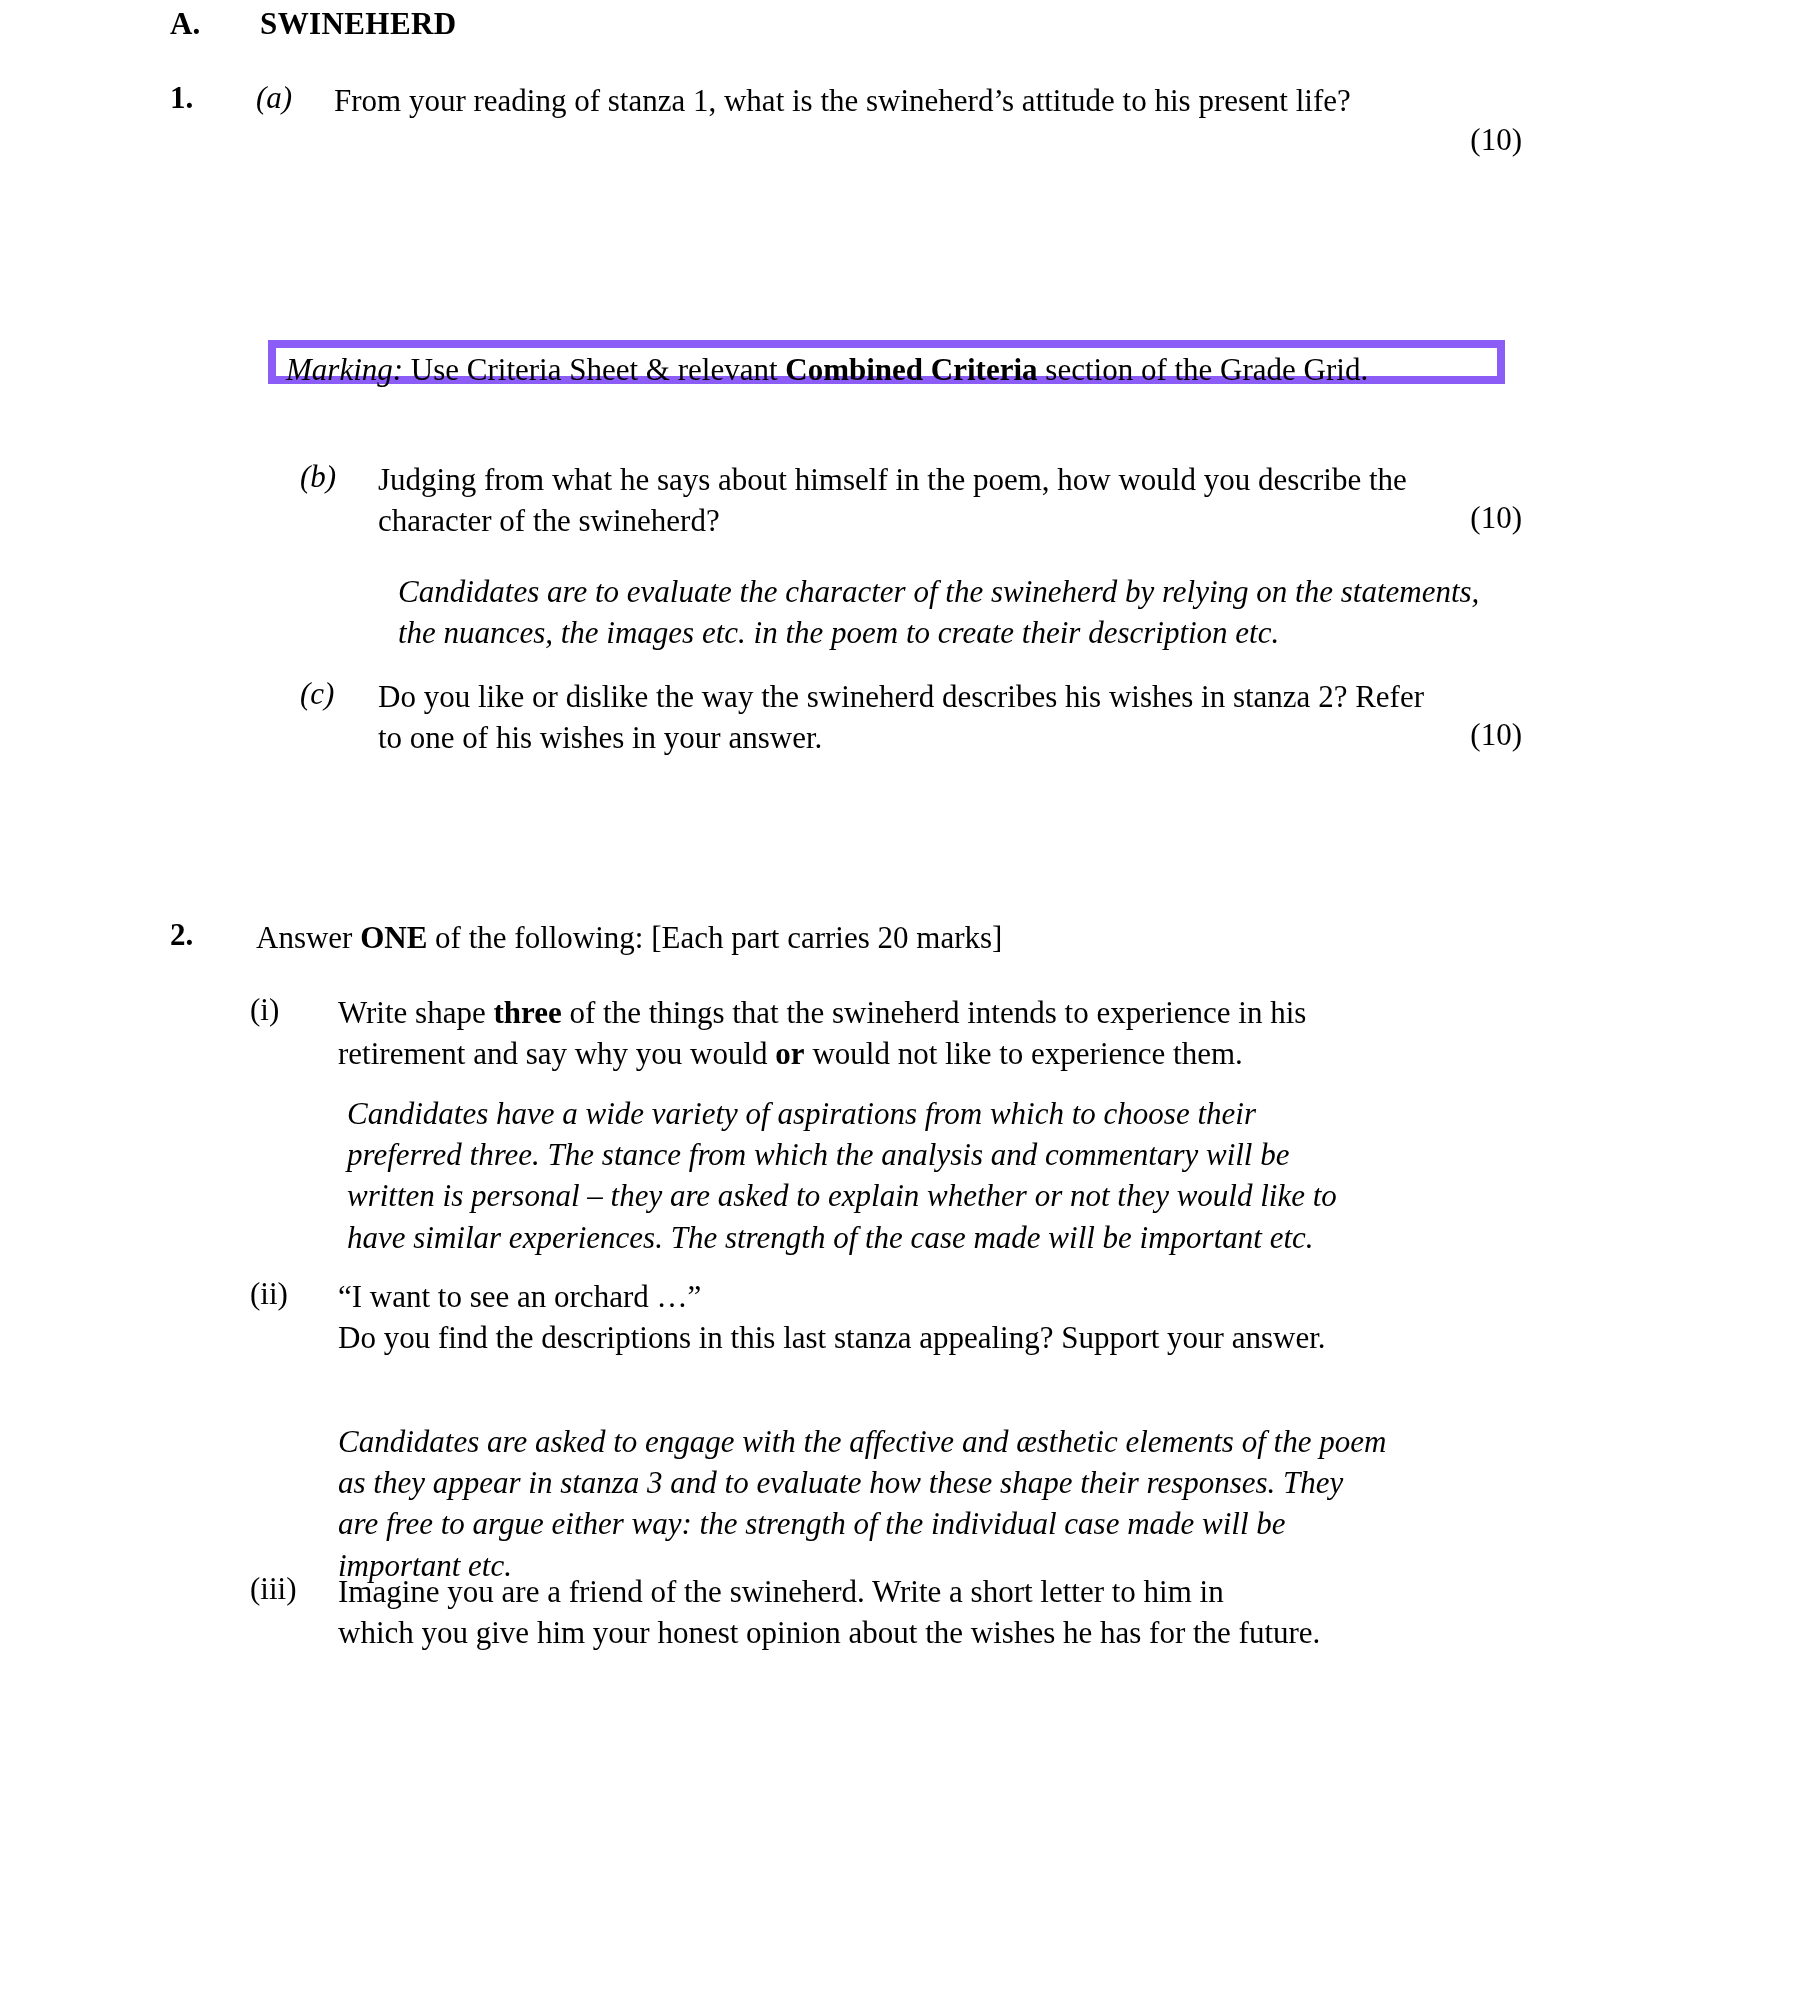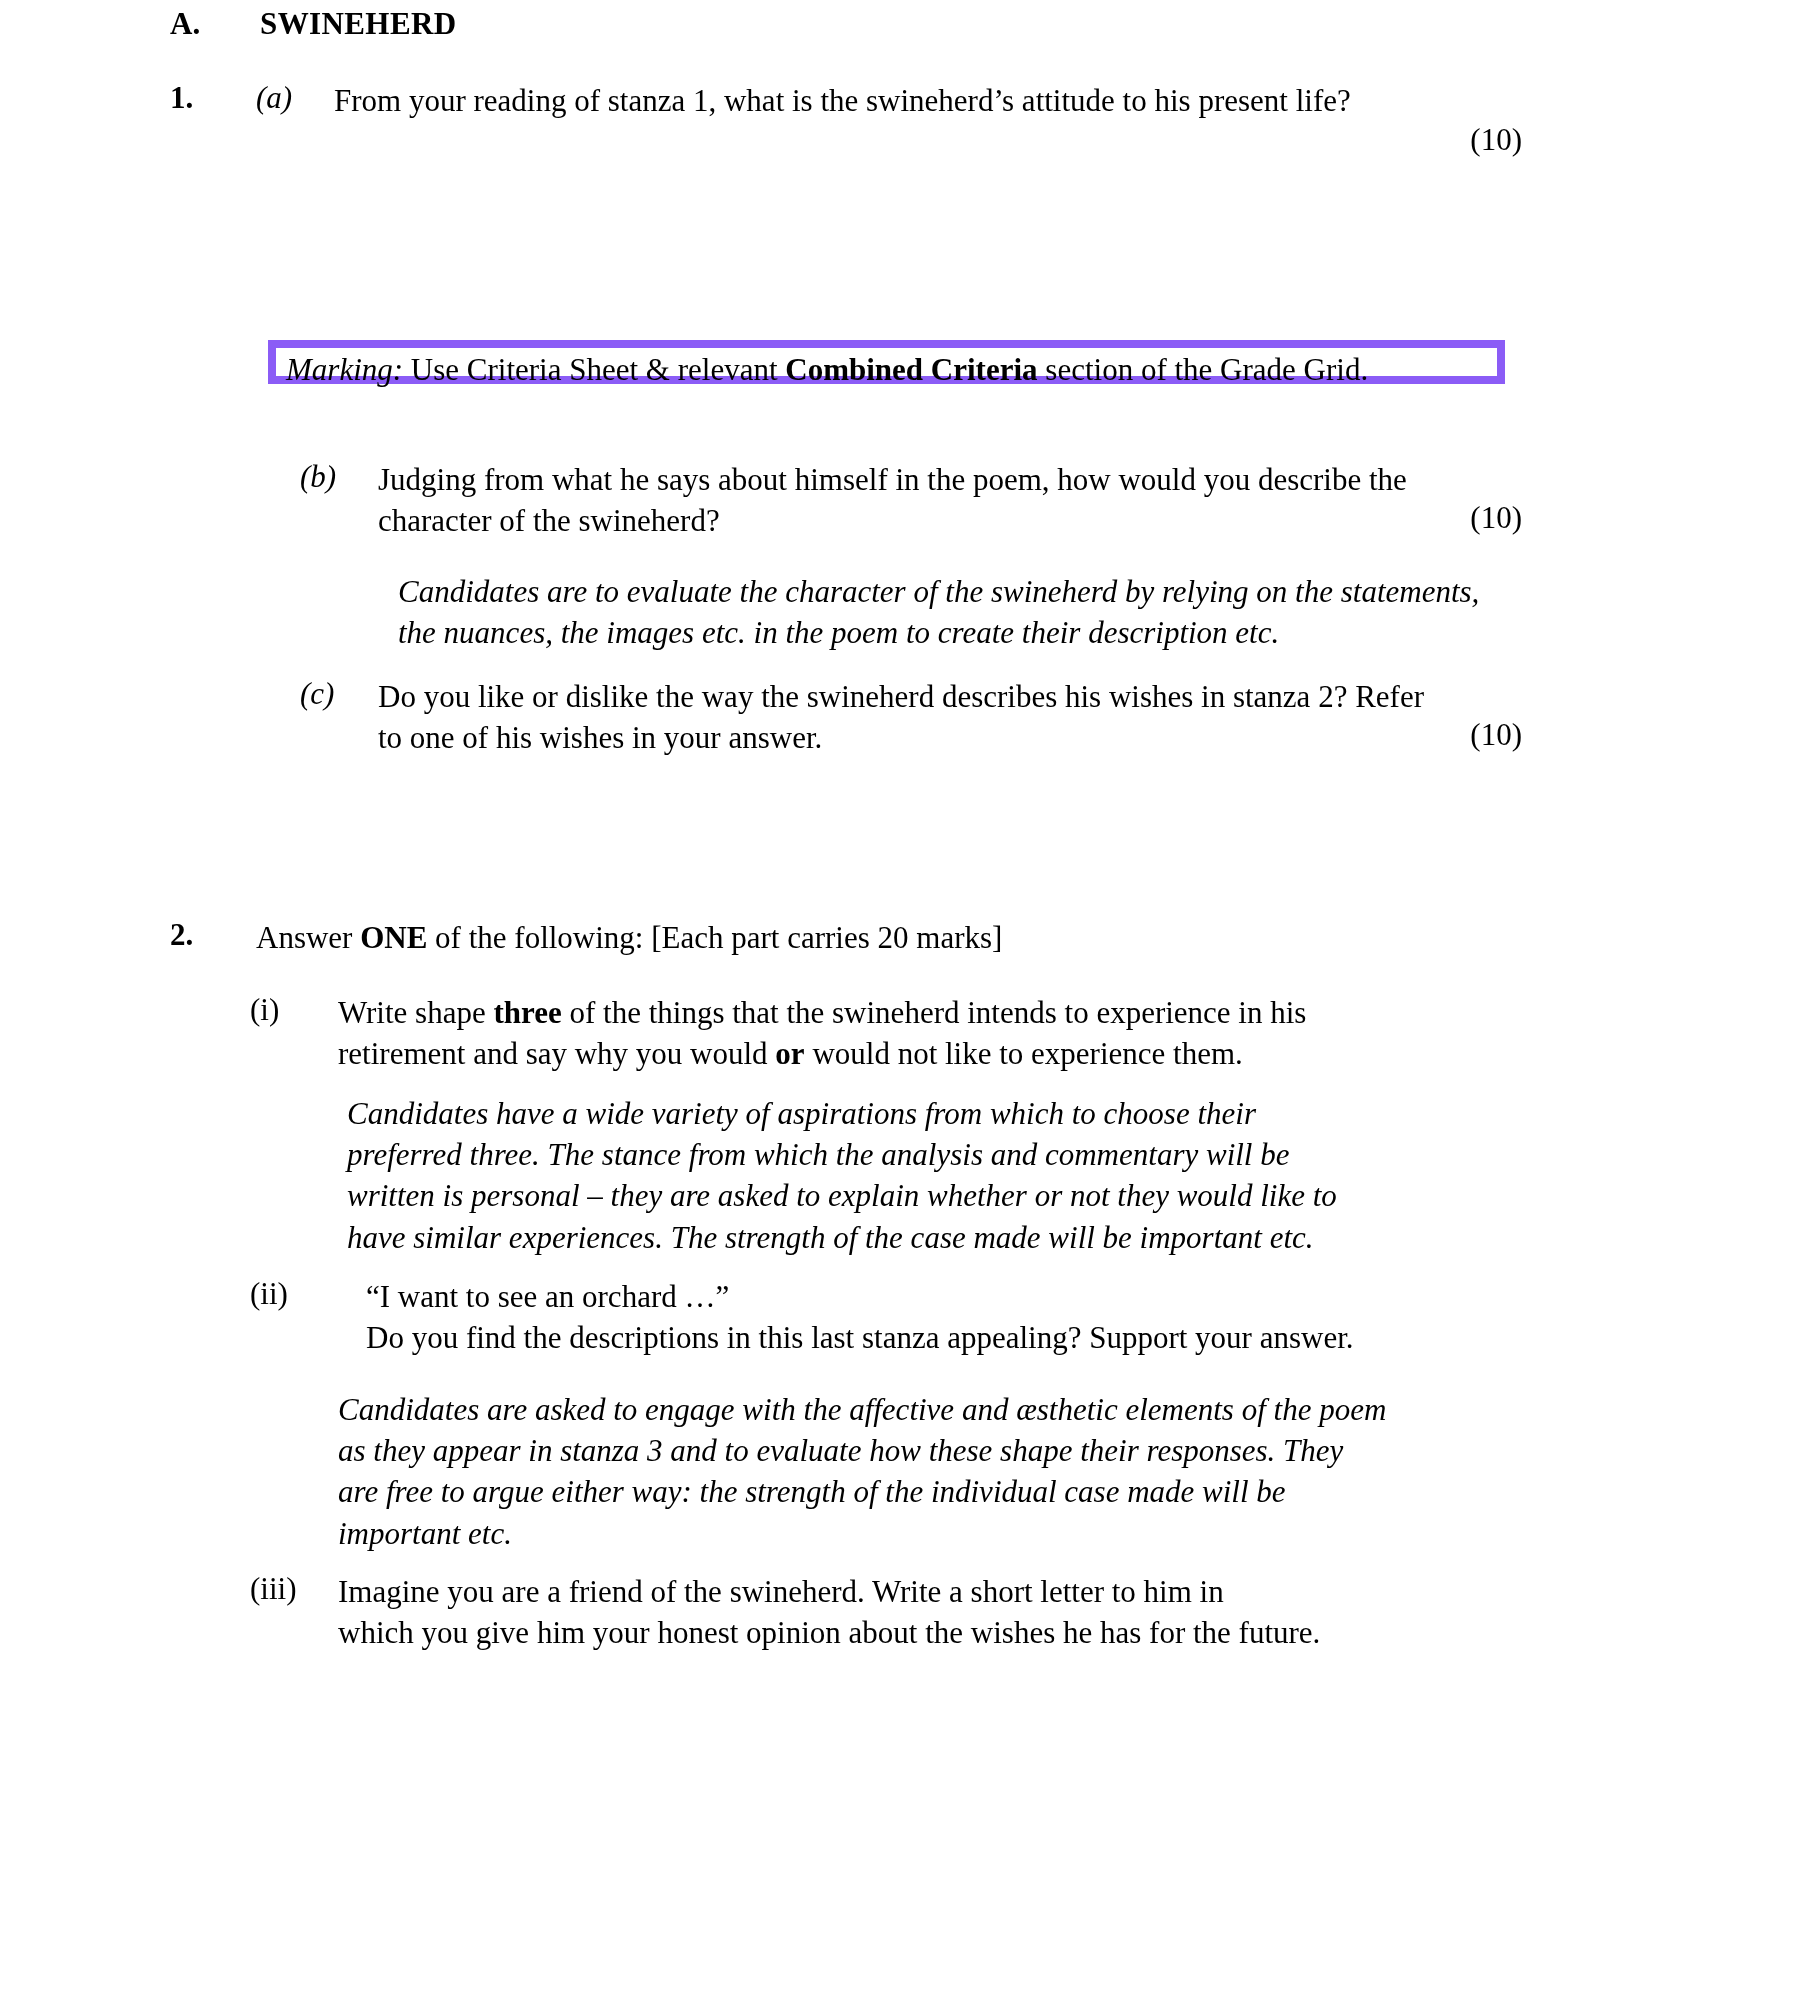--- a/index.html
+++ b/index.html
@@ -141,26 +141,26 @@
     <span class="qtext"><span>Answer </span><span class="bd">ONE</span><span> of the following: [Each part carries 20 marks]</span></span>
   </div>
 
   <div class="qrow" style="left:250px; top:992px; width:1200px;">
     <span class="qlabel-roman">(i)</span>
     <span class="qtext"><span>Write shape </span><span class="bd">three</span><span> of the things that the swineherd intends to experience in his</span><br><span>retirement and say why you would </span><span class="bd">or</span><span> would not like to experience them.</span></span>
   </div>
 
   <div class="comment" style="left:347px; top:1093px; width:1030px;">Candidates have a wide variety of aspirations from which to choose their preferred three. The stance from which the analysis and commentary will be written is personal – they are asked to explain whether or not they would like to have similar experiences. The strength of the case made will be important etc.</div>
 
-  <div class="qrow" style="left:250px; top:1276px; width:1200px;gap:28px;">
+  <div class="qrow" style="left:250px; top:1276px; width:1200px;">
     <span class="qlabel-roman">(ii)</span>
     <span class="qtext"><span>“I want to see an orchard …”</span><br><span>Do you find the descriptions in this last stanza appealing? Support your answer.</span></span>
   </div>
 
-  <div class="comment" style="left:338px; top:1389px; width:1050px;">Candidates are asked to engage with the affective and æsthetic elements of the poem as they appear in stanza 3 and to evaluate how these shape their responses. They are free to argue either way: the strength of the individual case made will be important etc.</div>
+  <div class="comment" style="left:338px; top:1421px; width:1050px;">Candidates are asked to engage with the affective and æsthetic elements of the poem as they appear in stanza 3 and to evaluate how these shape their responses. They are free to argue either way: the strength of the individual case made will be important etc.</div>
 
   <div class="qrow" style="left:250px; top:1571px; width:1200px;">
     <span class="qlabel-roman">(iii)</span>
     <span class="qtext"><span>Imagine you are a friend of the swineherd.  Write a short letter to him in</span><br><span>which you give him your honest opinion about the wishes he has for the future.</span></span>
   </div>
 
 
 </div>
 
 </body></html>

